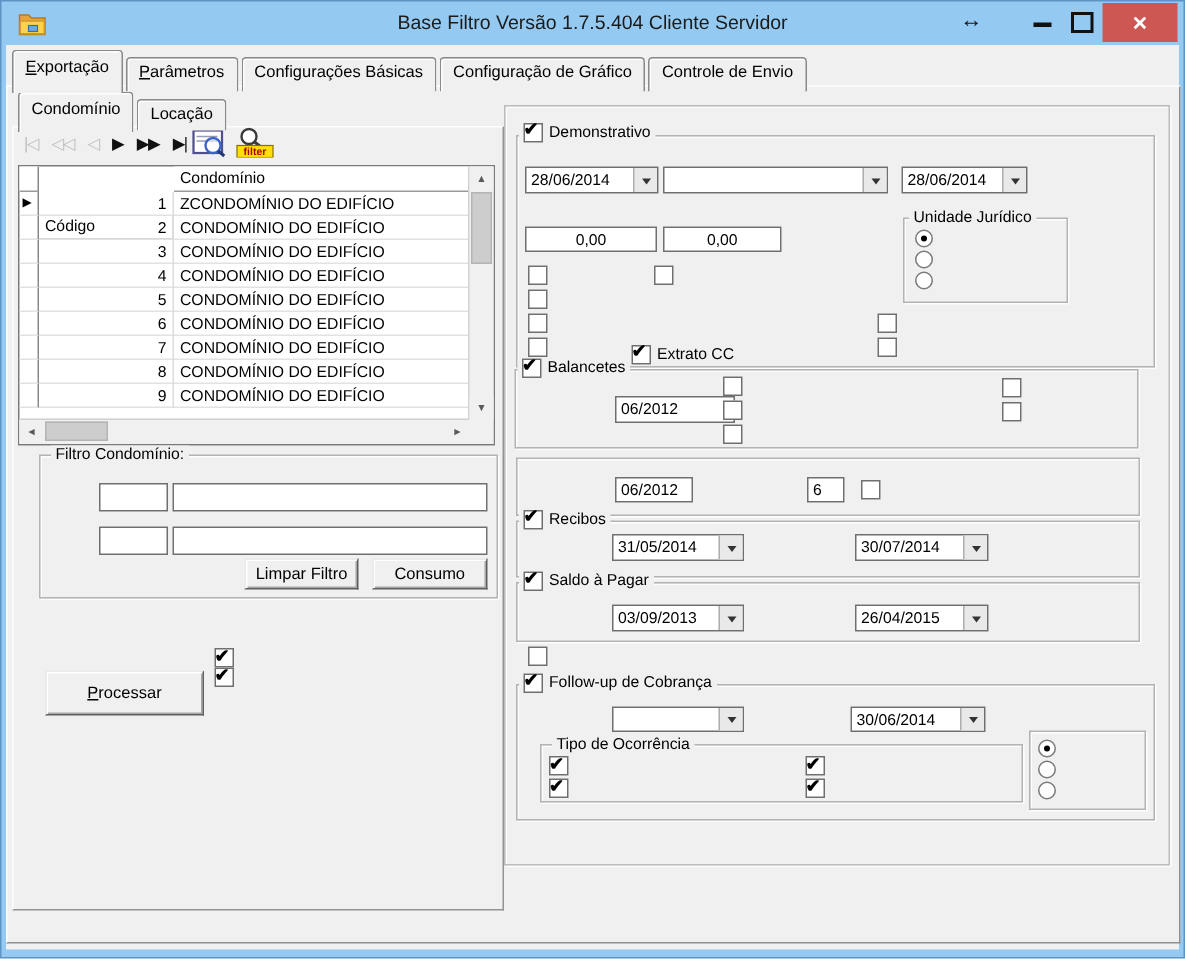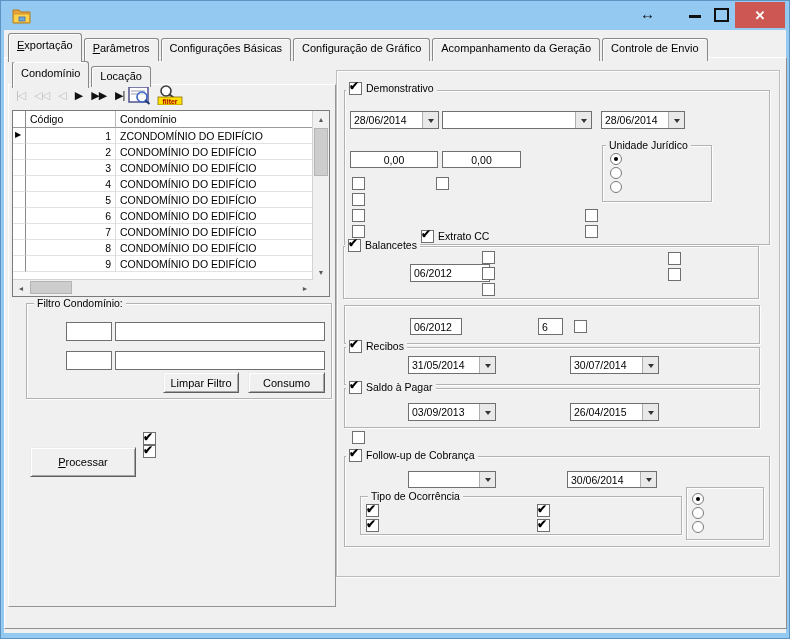--- a/index.html
+++ b/index.html
@@ -84,31 +84,31 @@
 <body>
 
 <div id="app">
   <div class="client"></div>
 
   <svg class="abs" style="left:12px;top:7px;" width="19" height="17" viewBox="0 0 19 17">
     <path d="M1 3 h6 l2 2 h9 v11 h-17 z" fill="#e8a33d" stroke="#b37b1e" stroke-width="1"></path>
     <rect x="1.5" y="7" width="16" height="8.5" fill="#ffd24d" stroke="#cf9a2a" stroke-width="1"></rect>
     <rect x="7" y="10" width="6" height="4" fill="#6fa8dc" stroke="#3c6ea5" stroke-width="0.8"></rect>
   </svg>
+  <div class="title-text">Base Filtro Versão 1.7.5.404 Cliente Servidor</div>
   <div class="tb-glyph" style="left:640px;top:5px;font-size:15px;font-weight:bold;">↔</div>
   <div class="abs" style="left:689px;top:15px;width:12px;height:3px;background:#111;"></div>
   <div class="abs" style="left:714px;top:8px;width:11px;height:10px;border:2px solid #111;"></div>
   <div class="close-btn">✕</div>
 
   <div class="tabstrip">
     <div class="tab active"><u>E</u>xportação</div>
     <div class="tab"><u>P</u>arâmetros</div>
     <div class="tab">Configurações Básicas</div>
     <div class="tab">Configuração de Gráfico</div>
-    <div class="tab">Acompanhamento da Geração</div>
     <div class="tab">Controle de Envio</div>
   </div>
   <div class="page"></div>
 
   <div class="subtabstrip">
     <div class="subtab active">Condomínio</div>
     <div class="subtab">Locação</div>
   </div>
   <div class="subpage"></div>
   <div class="rightpanel"></div>
@@ -130,21 +130,21 @@
   </svg>
   <svg class="toolicon" style="left:157px;top:85px;" width="26" height="20" viewBox="0 0 26 20">
     <circle cx="9" cy="6" r="5" fill="#fff" stroke="#3a3a3a" stroke-width="1.6"></circle>
     <line x1="12.5" y1="9.5" x2="17" y2="13" stroke="#3a3a3a" stroke-width="2"></line>
     <rect x="1" y="12" width="24" height="8" fill="#ffe000" stroke="#8a7000" stroke-width="0.8"></rect>
     <text x="13" y="18.5" text-anchor="middle" font-size="7" font-weight="bold" fill="#a80000" font-family="Liberation Sans, sans-serif">filter</text>
   </svg>
 
   <div class="grid">
     <div class="ghdr" style="left:0;width:13px;border-right:1px solid #8a8a8a;"></div>
-    <div class="ghdr" style="left:13px;width:90px;">Código</div>
+    <div class="ghdr" style="left:13px;width:90px;margin-top:32px;">Código</div>
     <div class="ghdr" style="left:103px;width:197px;">Condomínio</div>
 
     <div class="grow" style="top:17px;">
       <div class="gcell g-ind">
           <span class="rowptr">▶</span>
         </div>
       <div class="gcell g-cod">1</div>
       <div class="gcell g-nom">ZCONDOMÍNIO DO EDIFÍCIO</div>
     </div>
     <div class="grow" style="top:33px;">

